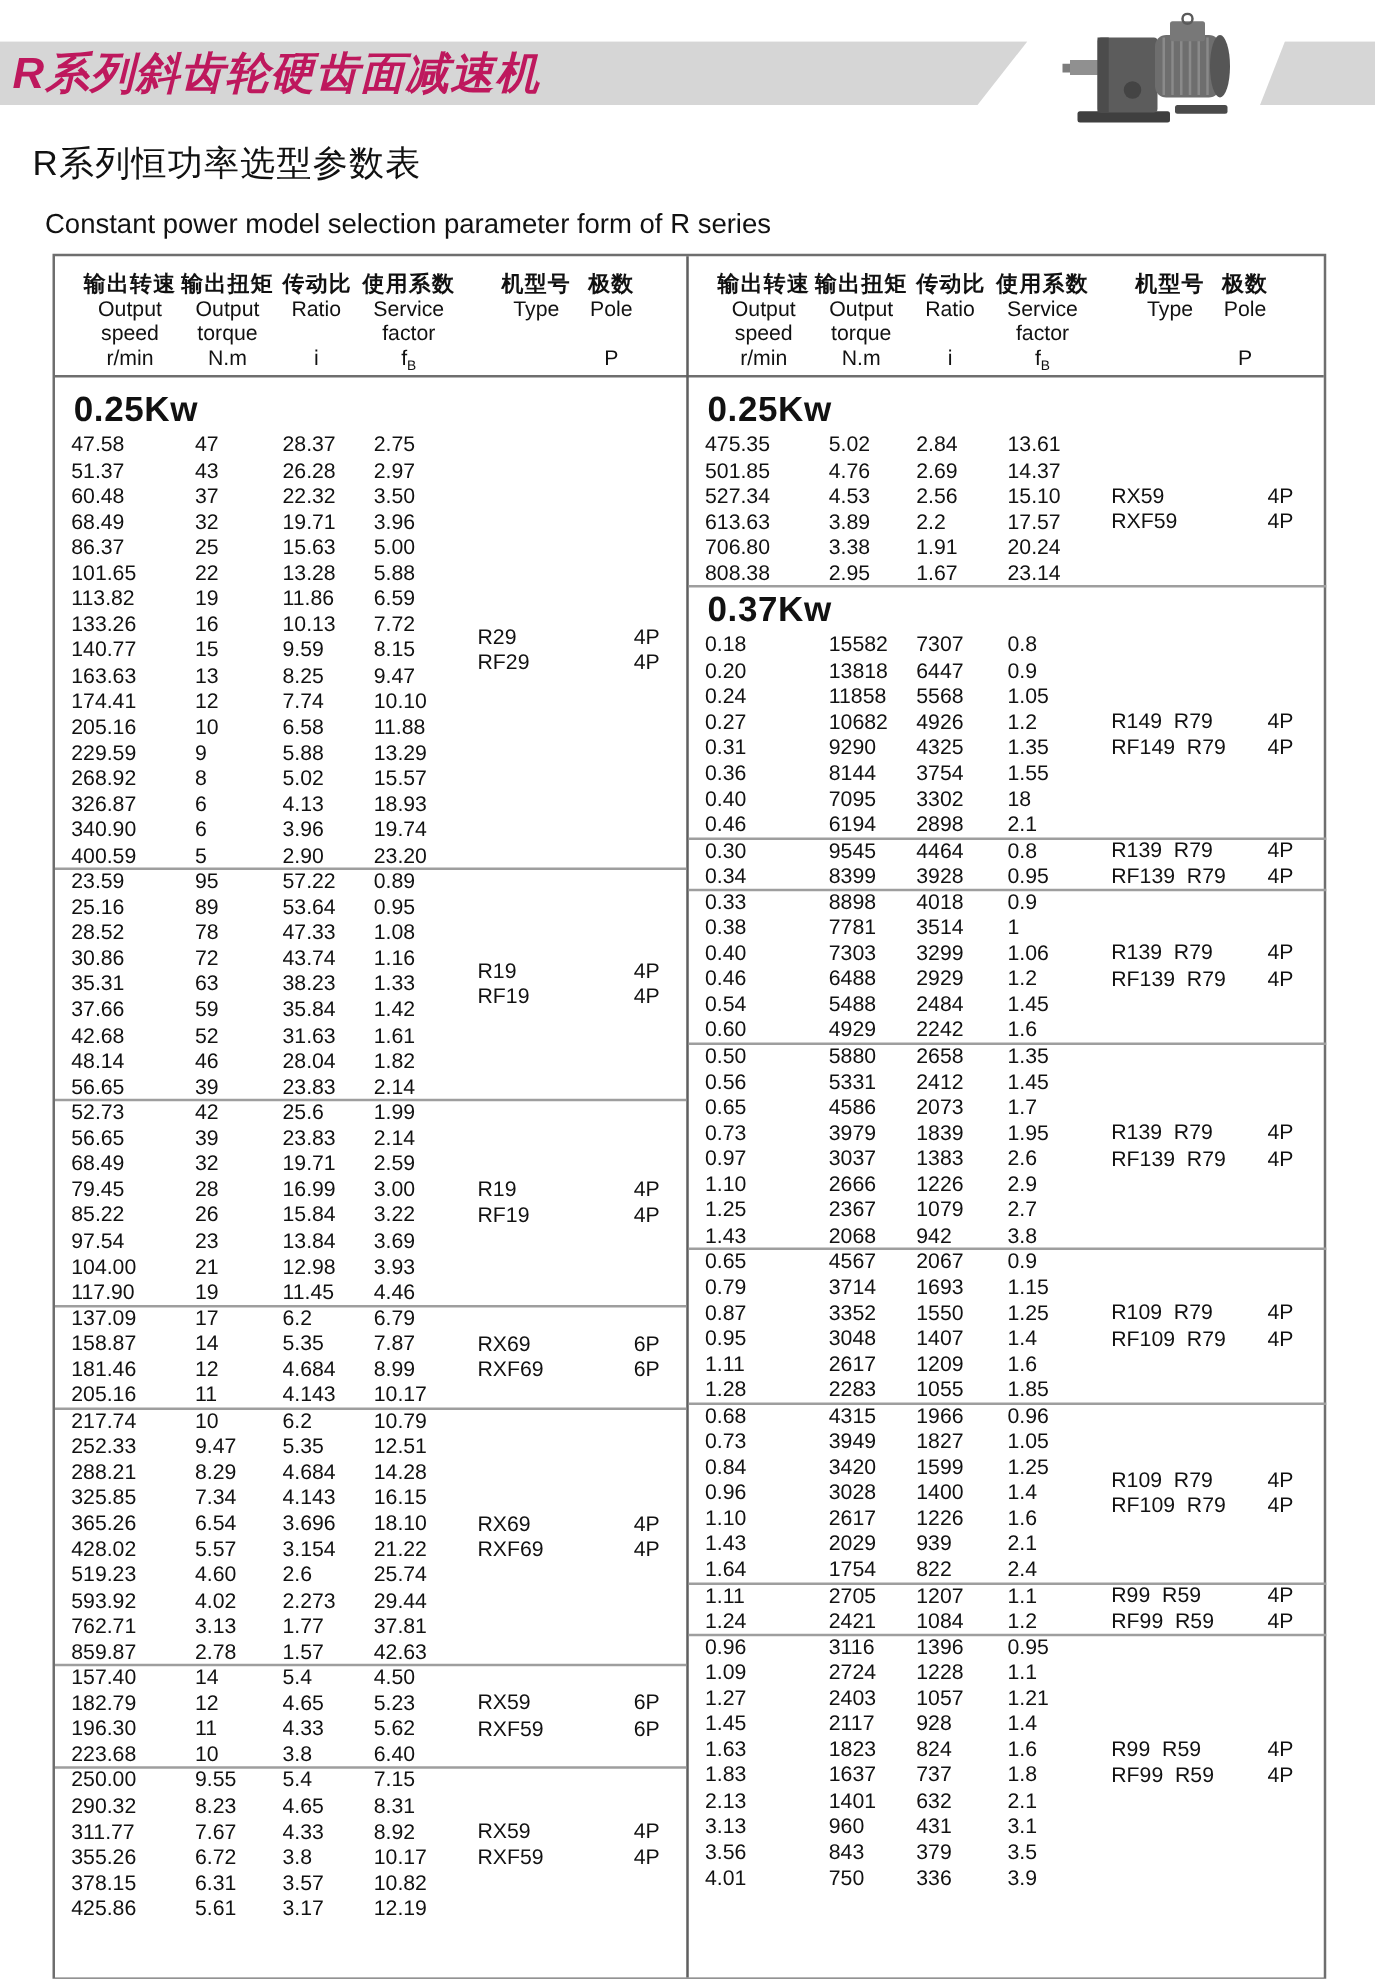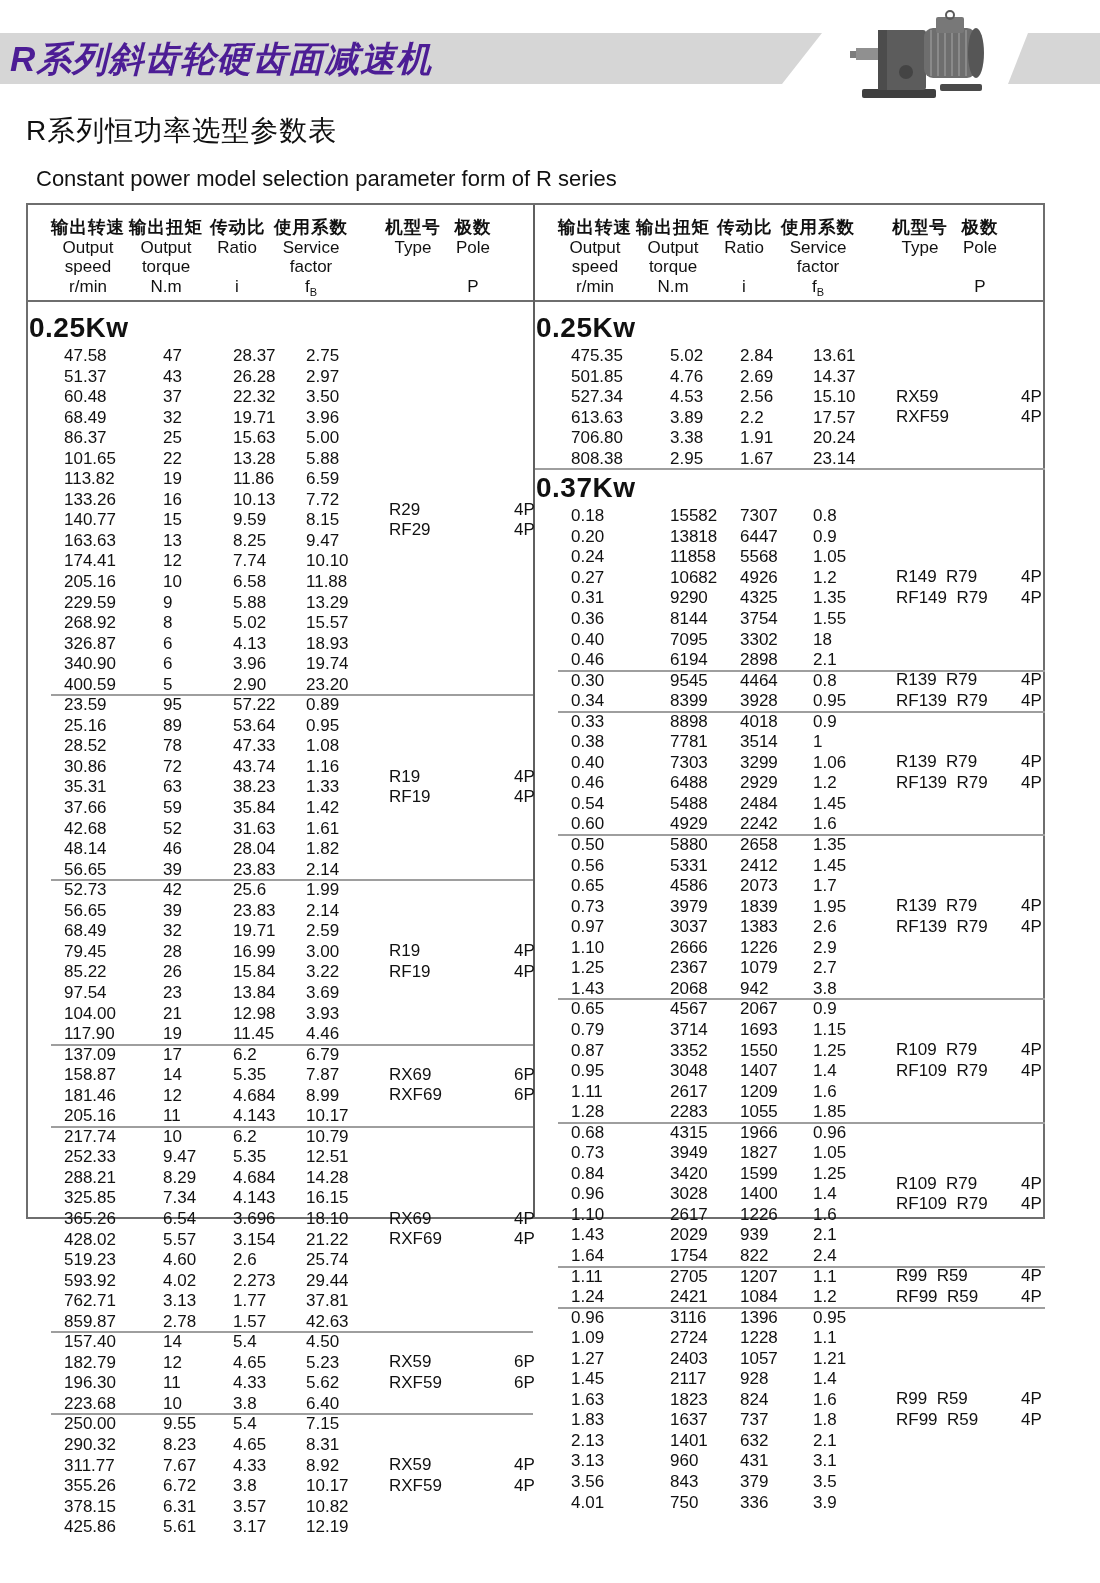--- a/index.html
+++ b/index.html
@@ -4,40 +4,40 @@
 <style>
   html,body{margin:0;padding:0;background:#fff;}
   body{width:1100px;height:1583px;position:relative;overflow:hidden;
        font-family:"Liberation Sans","DejaVu Sans",sans-serif;color:#111;}
   
   .band1{position:absolute;left:0;top:33px;width:822px;height:51px;background:#d6d6d6;
          clip-path:polygon(0 0,100% 0,calc(100% - 40px) 100%,0 100%);}
   .band2{position:absolute;left:1008px;top:33px;width:92px;height:51px;background:#d6d6d6;
          clip-path:polygon(20px 0,100% 0,100% 100%,0 100%);}
   .banner-title{position:absolute;left:10px;top:33px;height:51px;line-height:51px;
-         font-size:35px;font-weight:bold;font-style:italic;letter-spacing:1px;color:#4c1d95;}
+         font-size:35px;font-weight:bold;font-style:italic;letter-spacing:1px;color:#be185d;}
   .motor{position:absolute;left:848px;top:10px;width:160px;height:96px;}
   
   .heading-zh{position:absolute;left:26px;top:112px;font-size:28px;font-weight:normal;letter-spacing:1px;}
   .heading-en{position:absolute;left:36px;top:150px;font-size:22px;margin-top:16px;}
   
-  .ptable{position:absolute;left:26px;top:203px;width:1019px;height:1016px;
+  .ptable{position:absolute;left:42px;top:203px;width:1019px;height:1381px;
           border:2.5px solid #6e6e6e;box-sizing:border-box;}
   .divider{position:absolute;left:505px;top:0;bottom:0;width:2px;background:#5f5f5f;}
   .thead{position:absolute;left:0;top:0;width:100%;height:97px;border-bottom:2.5px solid #6e6e6e;box-sizing:border-box;}
   .hcell{position:absolute;top:13px;}
   .hline{height:19.5px;line-height:19.5px;font-size:17px;text-align:center;white-space:nowrap;}
   .hzh{font-weight:bold;font-size:17.5px;letter-spacing:1px;}
   sub.fb{font-size:11px;}
   .half{position:absolute;top:100px;bottom:0;padding-top:4px;box-sizing:border-box;}
   .half-left{left:0;width:505px;}
   .half-right{left:507px;width:510px;}
   .section-label{position:relative;height:37px;line-height:38px;font-size:28px;font-weight:bold;
-                 padding-left:1px;letter-spacing:0.5px;}
-  .block{position:relative;margin-left:23px;}
+                 padding-left:15px;letter-spacing:0.5px;}
+  .block{position:relative;}
   .sep::before{content:"";position:absolute;left:0;right:0;top:-1px;height:2px;background:#9e9e9e;}
   .row{position:relative;height:20.55px;line-height:20.55px;font-size:17px;}
   .cell{position:absolute;white-space:pre;}
   .c0{left:13px;} .c1{left:112px;} .c2{left:182px;} .c3{left:255px;}
   .types{position:absolute;left:338px;top:50%;transform:translateY(-50%);}
   .type-line{position:relative;height:20.55px;line-height:20.55px;font-size:17px;width:165px;}
   .type-line .t{white-space:pre;}
   .type-line .p{position:absolute;left:125px;}
 </style>
 </head>

